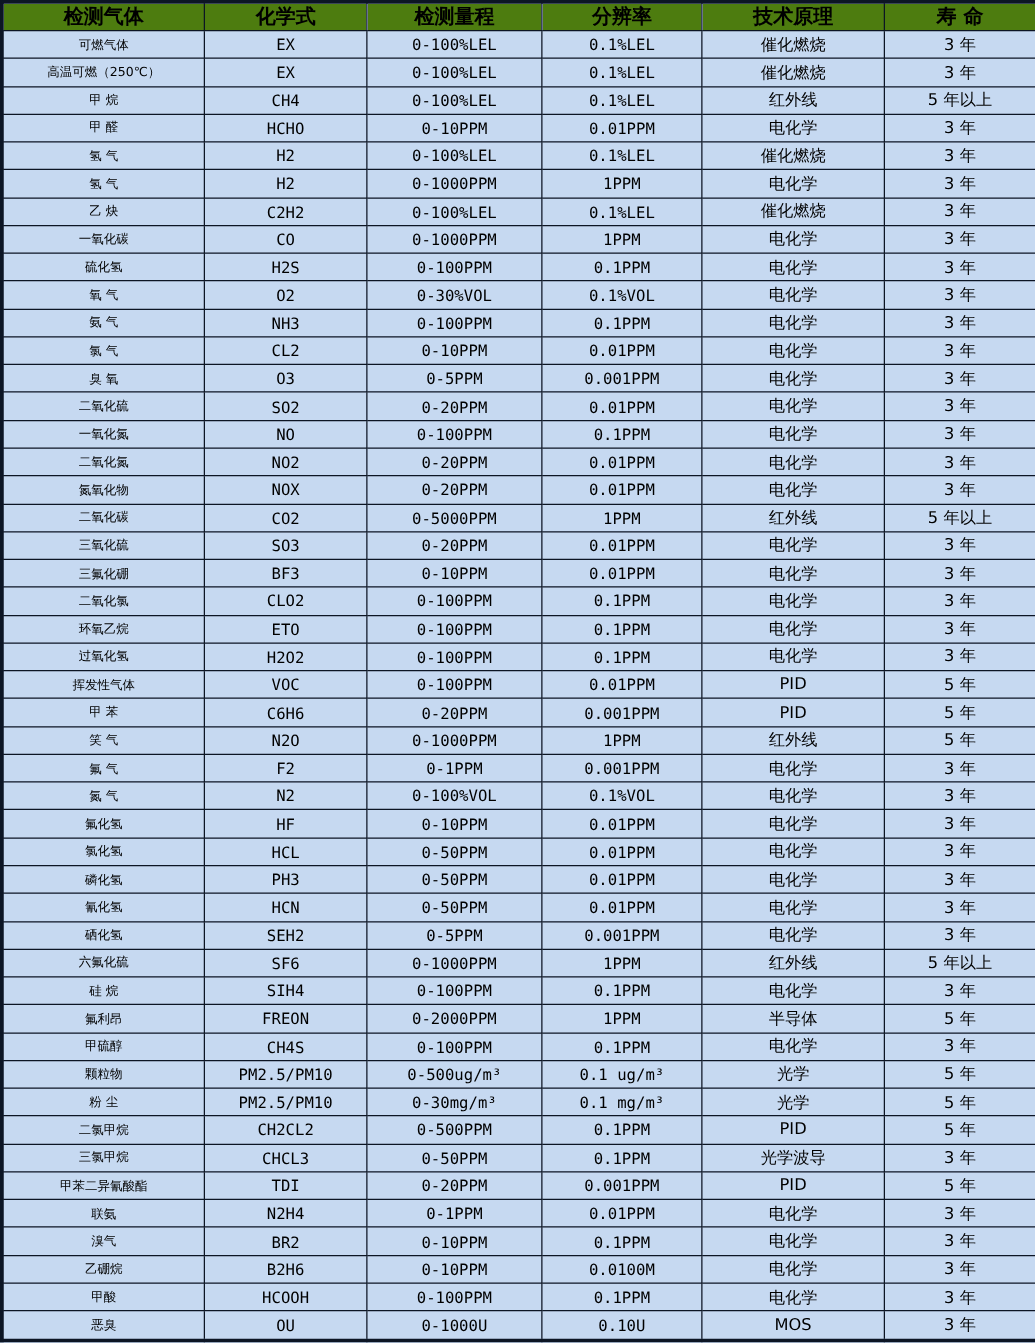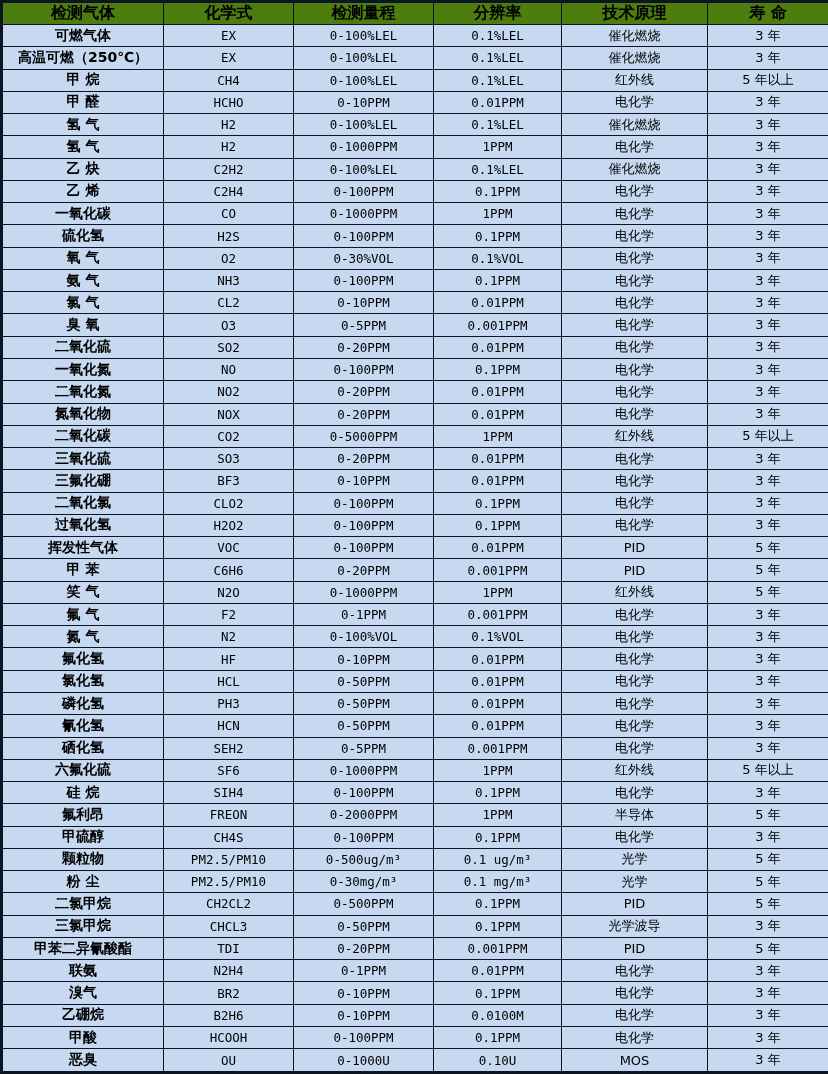--- a/index.html
+++ b/index.html
@@ -32,22 +32,21 @@
     background: #4d7c0f;
     font-weight: bold;
     font-size: 16px;
     font-family: "DejaVu Sans", sans-serif;
   }
   table.gas-table td {
     font-size: 13px;
   }
   
   table.gas-table td:nth-child(1) {
-    font-size: 14px;
-    font-weight: bold;
+    font-size: 10px;
   }
   
   table.gas-table td:nth-child(2),
   table.gas-table td:nth-child(3),
   table.gas-table td:nth-child(4) {
     font-family: "DejaVu Sans Mono", "DejaVu Sans", monospace;
     font-size: 12.5px;
   }
 </style>
 </head>
@@ -123,28 +122,20 @@
       </tr>
       <tr>
         <td>乙 炔</td>
         <td>C2H2</td>
         <td>0-100%LEL</td>
         <td>0.1%LEL</td>
         <td>催化燃烧</td>
         <td>3 年</td>
       </tr>
       <tr>
-        <td>乙 烯</td>
-        <td>C2H4</td>
-        <td>0-100PPM</td>
-        <td>0.1PPM</td>
-        <td>电化学</td>
-        <td>3 年</td>
-      </tr>
-      <tr>
         <td>一氧化碳</td>
         <td>CO</td>
         <td>0-1000PPM</td>
         <td>1PPM</td>
         <td>电化学</td>
         <td>3 年</td>
       </tr>
       <tr>
         <td>硫化氢</td>
         <td>H2S</td>
@@ -237,20 +228,28 @@
         <td>三氟化硼</td>
         <td>BF3</td>
         <td>0-10PPM</td>
         <td>0.01PPM</td>
         <td>电化学</td>
         <td>3 年</td>
       </tr>
       <tr>
         <td>二氧化氯</td>
         <td>CLO2</td>
+        <td>0-100PPM</td>
+        <td>0.1PPM</td>
+        <td>电化学</td>
+        <td>3 年</td>
+      </tr>
+      <tr>
+        <td>环氧乙烷</td>
+        <td>ETO</td>
         <td>0-100PPM</td>
         <td>0.1PPM</td>
         <td>电化学</td>
         <td>3 年</td>
       </tr>
       <tr>
         <td>过氧化氢</td>
         <td>H2O2</td>
         <td>0-100PPM</td>
         <td>0.1PPM</td>

